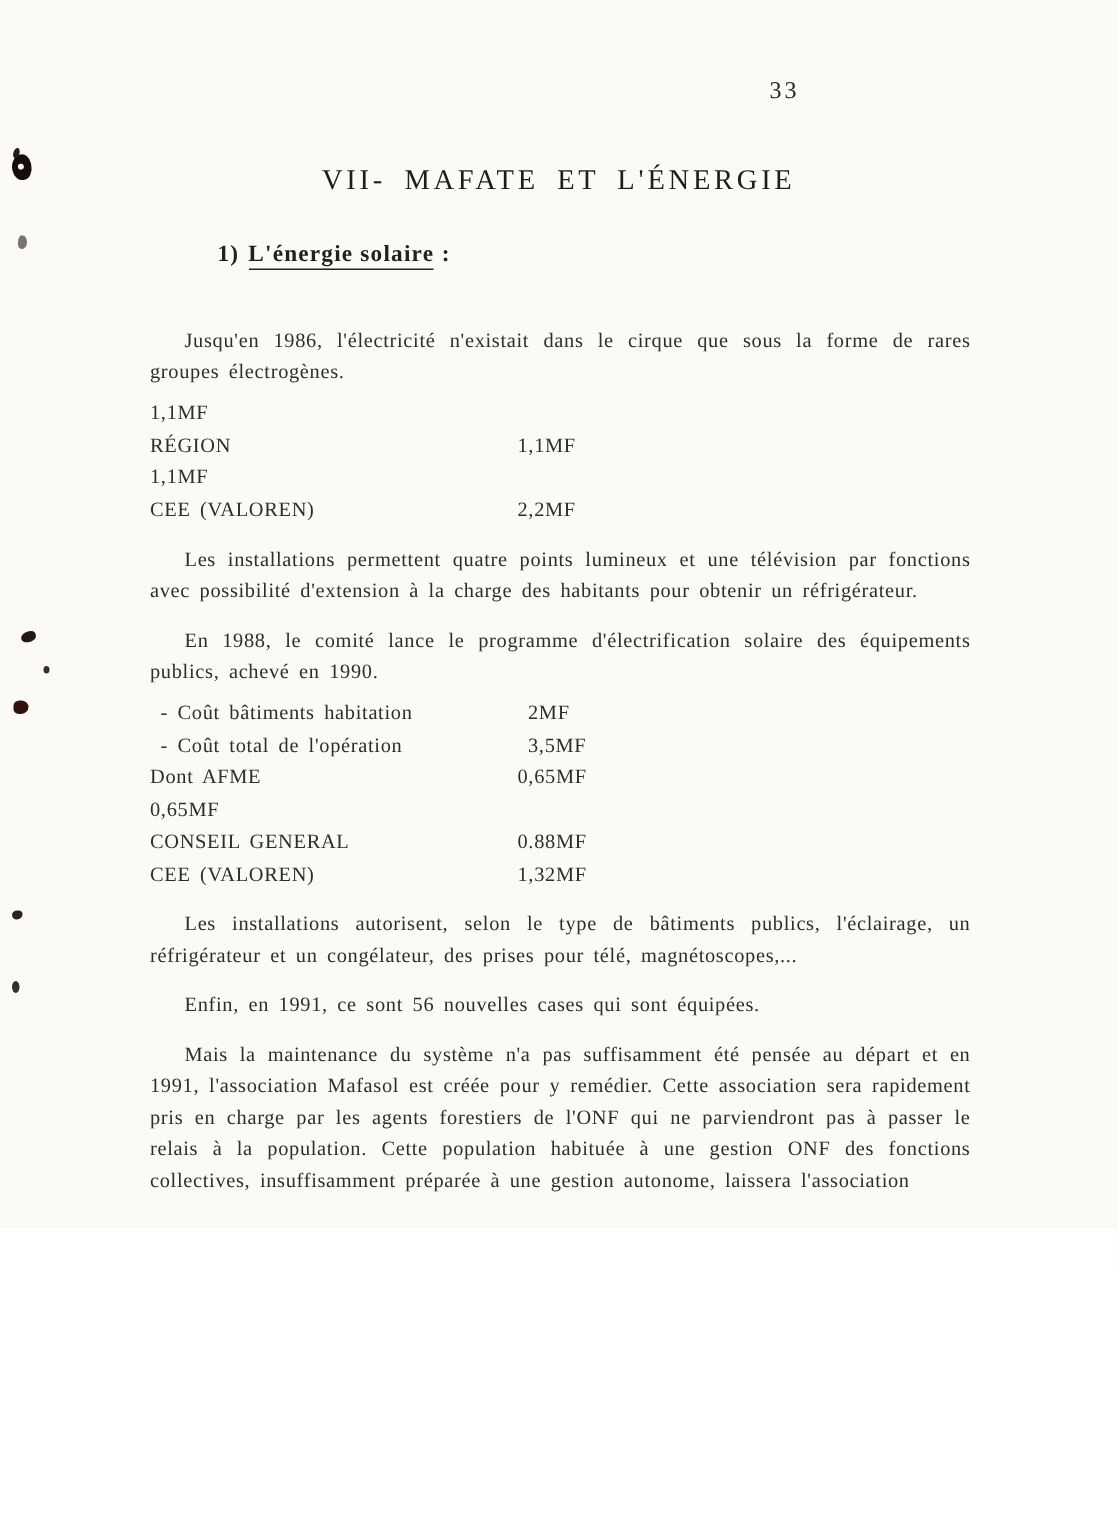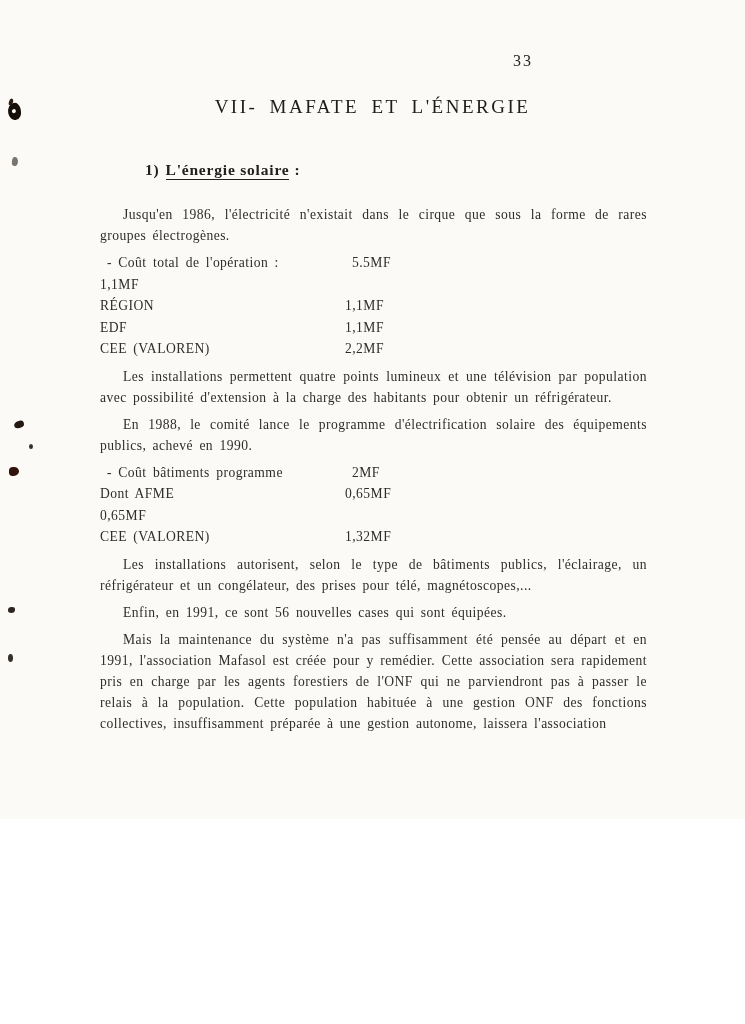--- a/index.html
+++ b/index.html
@@ -15,21 +15,21 @@
   .page-number {
     position: absolute;
     left: 513px;
     top: 52px;
     font-size: 16px;
     letter-spacing: 2px;
     color: #262422;
   }
   .doc-title {
     position: absolute;
-    top: 96px;
+    top: 110px;
     left: 0;
     width: 100%;
     text-align: center;
     font-size: 19px;
     letter-spacing: 2.5px;
     word-spacing: 5px;
     color: #1f1d1b;
   }
   .section-heading {
     position: absolute;
@@ -51,21 +51,21 @@
     position: absolute;
     top: 204px;
     left: 100px;
     width: 547px;
     font-size: 13.6px;
     line-height: 21px;
     letter-spacing: 0.45px;
     word-spacing: 2.5px;
   }
   .content p {
-    margin: 0 0 6px 0;
+    margin: 12px 0 6px 0;
     text-align: justify;
     text-indent: 23px;
   }
   .cost-list { margin: 0 0 6px 0; }
   .cost-row { display: flex; line-height: 21.5px; }
   .cost-row .label { flex: 0 0 245px; letter-spacing: 0.45px; }
   .cost-row .label.indented { padding-left: 7px; }
   .cost-row .value { letter-spacing: 0.45px; }
   
   .artifact { position: absolute; }
@@ -118,54 +118,57 @@
 
   <div class="section-heading">
     <span>1)</span><span class="underlined">L'énergie solaire</span><span class="suffix">:</span>
   </div>
 
   <div class="content">
     <p>Jusqu'en 1986, l'électricité n'existait dans le cirque que sous la forme de rares groupes électrogènes.</p>
 
     <div class="cost-list">
       <div class="cost-row">
-        <span class="label indented">- Coût total de l'opération :</span>
-        <span class="value">5.5MF</span>
-      </div>
-      <div class="cost-row">
         <span class="value">1,1MF</span>
       </div>
       <div class="cost-row">
         <span class="label">RÉGION</span>
         <span class="value">1,1MF</span>
       </div>
       <div class="cost-row">
-        <span class="label">EDF</span>
         <span class="value">1,1MF</span>
       </div>
       <div class="cost-row">
         <span class="label">CEE (VALOREN)</span>
         <span class="value">2,2MF</span>
       </div>
     </div>
 
-    <p>Les installations permettent quatre points lumineux et une télévision par population avec possibilité d'extension à la charge des habitants pour obtenir un réfrigérateur.</p>
+    <p>Les installations permettent quatre points lumineux et une télévision par fonctions avec possibilité d'extension à la charge des habitants pour obtenir un réfrigérateur.</p>
     <p>En 1988, le comité lance le programme d'électrification solaire des équipements publics, achevé en 1990.</p>
 
     <div class="cost-list">
       <div class="cost-row">
-        <span class="label indented">- Coût bâtiments programme</span>
+        <span class="label indented">- Coût bâtiments habitation</span>
         <span class="value">2MF</span>
+      </div>
+      <div class="cost-row">
+        <span class="label indented">- Coût total de l'opération</span>
+        <span class="value">3,5MF</span>
       </div>
       <div class="cost-row">
         <span class="label">Dont AFME</span>
         <span class="value">0,65MF</span>
       </div>
       <div class="cost-row">
         <span class="value">0,65MF</span>
+      </div>
+      <div class="cost-row">
+        <span class="label">CONSEIL GENERAL</span>
+        <span class="value">0.88MF</span>
       </div>
       <div class="cost-row">
         <span class="label">CEE (VALOREN)</span>
         <span class="value">1,32MF</span>
       </div>
     </div>
 
     <p>Les installations autorisent, selon le type de bâtiments publics, l'éclairage, un réfrigérateur et un congélateur, des prises pour télé, magnétoscopes,...</p>
     <p>Enfin, en 1991, ce sont 56 nouvelles cases qui sont équipées.</p>
     <p>Mais la maintenance du système n'a pas suffisamment été pensée au départ et en 1991, l'association Mafasol est créée pour y remédier. Cette association sera rapidement pris en charge par les agents forestiers de l'ONF qui ne parviendront pas à passer le relais à la population. Cette population habituée à une gestion ONF des fonctions collectives, insuffisamment préparée à une gestion autonome, laissera l'association</p>

